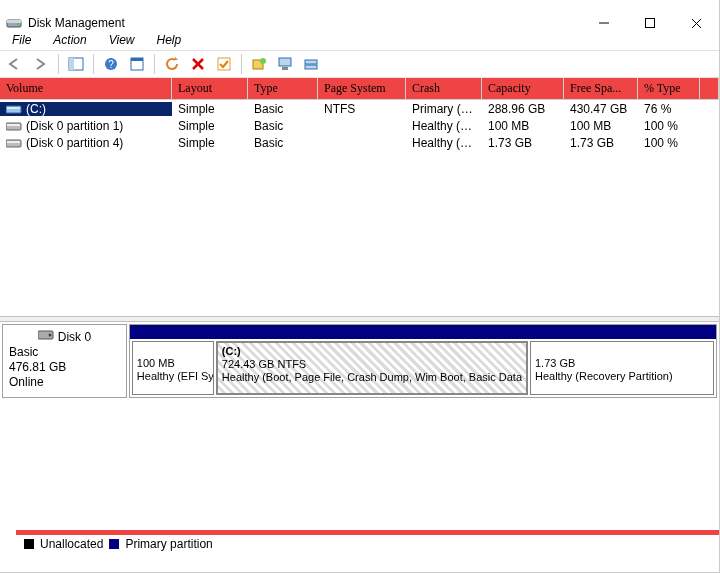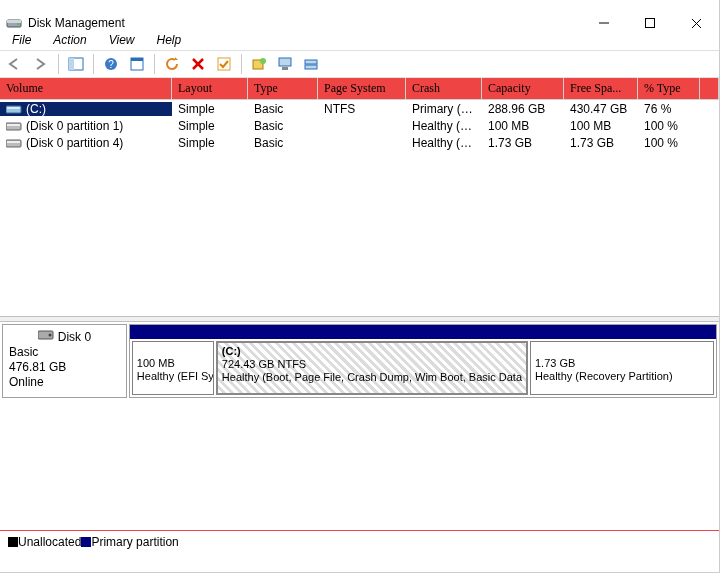--- a/index.html
+++ b/index.html
@@ -25,21 +25,21 @@
   .split { height:6px; background:#f0f0f0; border-top:1px solid #c0c0c0; border-bottom:1px solid #c0c0c0;}
   .graphpane { height:78px; display:flex; padding:2px; gap:2px; }
   .diskinfo { width:128px; border:1px solid #a0a0a0; background:#fff; padding:4px 6px; font-size:12px; line-height:15px;}
   .diskinfo .dh { display:flex; align-items:center; gap:4px; font-weight:normal;justify-content:center;}
   .partwrap { flex:1; border:1px solid #a0a0a0; display:flex; flex-direction:column; }
   .pbar { height:14px; background:#000080; flex-shrink:0;}
   .parts { flex:1; display:flex; gap:2px; background:#fff; padding:2px;}
   .part { border:1px solid #808080; padding:2px 4px; font-size:11px; line-height:13px; overflow:hidden; white-space:nowrap; }
   .part.sel { border:2px solid #888; background:repeating-linear-gradient(45deg,#fff,#fff 3px,#dcdcdc 3px,#dcdcdc 6px);}
   .filler { height:130px; }
-  .legend { border-top:1px solid #ef4444; height:22px; display:flex; align-items:center; padding:0 8px; font-size:12px;}
+  .legend { border-top:5px solid #ef4444; height:22px; display:flex; align-items:center; padding:0 8px; gap:6px; font-size:12px;margin-left:16px;}
   .sw { width:10px; height:10px; display:inline-block; }
   
   .c0{width:172px}.c1{width:76px}.c2{width:70px}.c3{width:88px}.c4{width:76px}.c5{width:82px}.c6{width:74px}.c7{width:62px}.c8{flex:1}
 </style>
 </head>
 <body>
 
 <div class="titlebar">
   <span class="icon">
     <svg width="16" height="16" viewBox="0 0 16 16">

